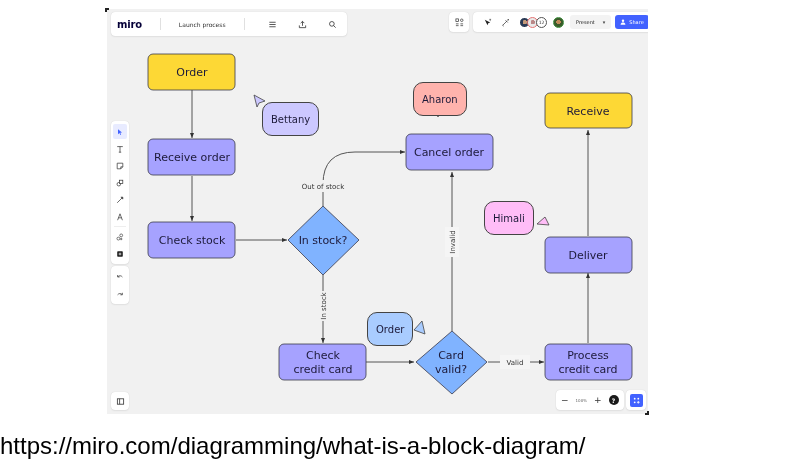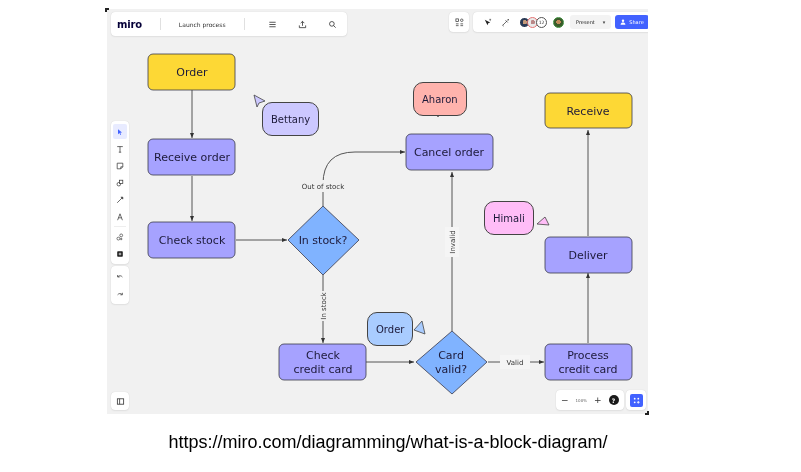--- a/index.html
+++ b/index.html
@@ -65,22 +65,22 @@
   .diagram { position: absolute; left: 0; top: 0; width: 541px; height: 405px; }
   .node-text { font-family: "DejaVu Sans", sans-serif; font-size: 11px; fill: #1d1a3a; }
   .edge-label { font-family: "DejaVu Sans", sans-serif; font-size: 7px; fill: #333; }
 
   .cursor-label {
     position: absolute; height: 20px; border-radius: 10px; border: 1px solid #444;
     font-size: 10px; color: #1d1a3a; display: flex; align-items: center; justify-content: center; padding: 16px 8px;
   }
 
   .caption {
-    position: absolute; left: 0; width: 776px; top: 432px; text-align: center;
-    font-family: "Liberation Sans", sans-serif; font-size: 18px; color: #000;
+    position: absolute; left: 0; width: 776px; top: 432px; text-align: left;
+    font-family: "Liberation Sans", sans-serif; font-size: 24px; color: #000;
   }
 </style>
 </head>
 <body>
 
 <div class="frame">
 
   <svg class="diagram" viewBox="0 0 541 405" xmlns="http://www.w3.org/2000/svg">
     <defs>
       <marker id="arr" markerWidth="6" markerHeight="6" refX="5" refY="3" orient="auto" markerUnits="userSpaceOnUse">

